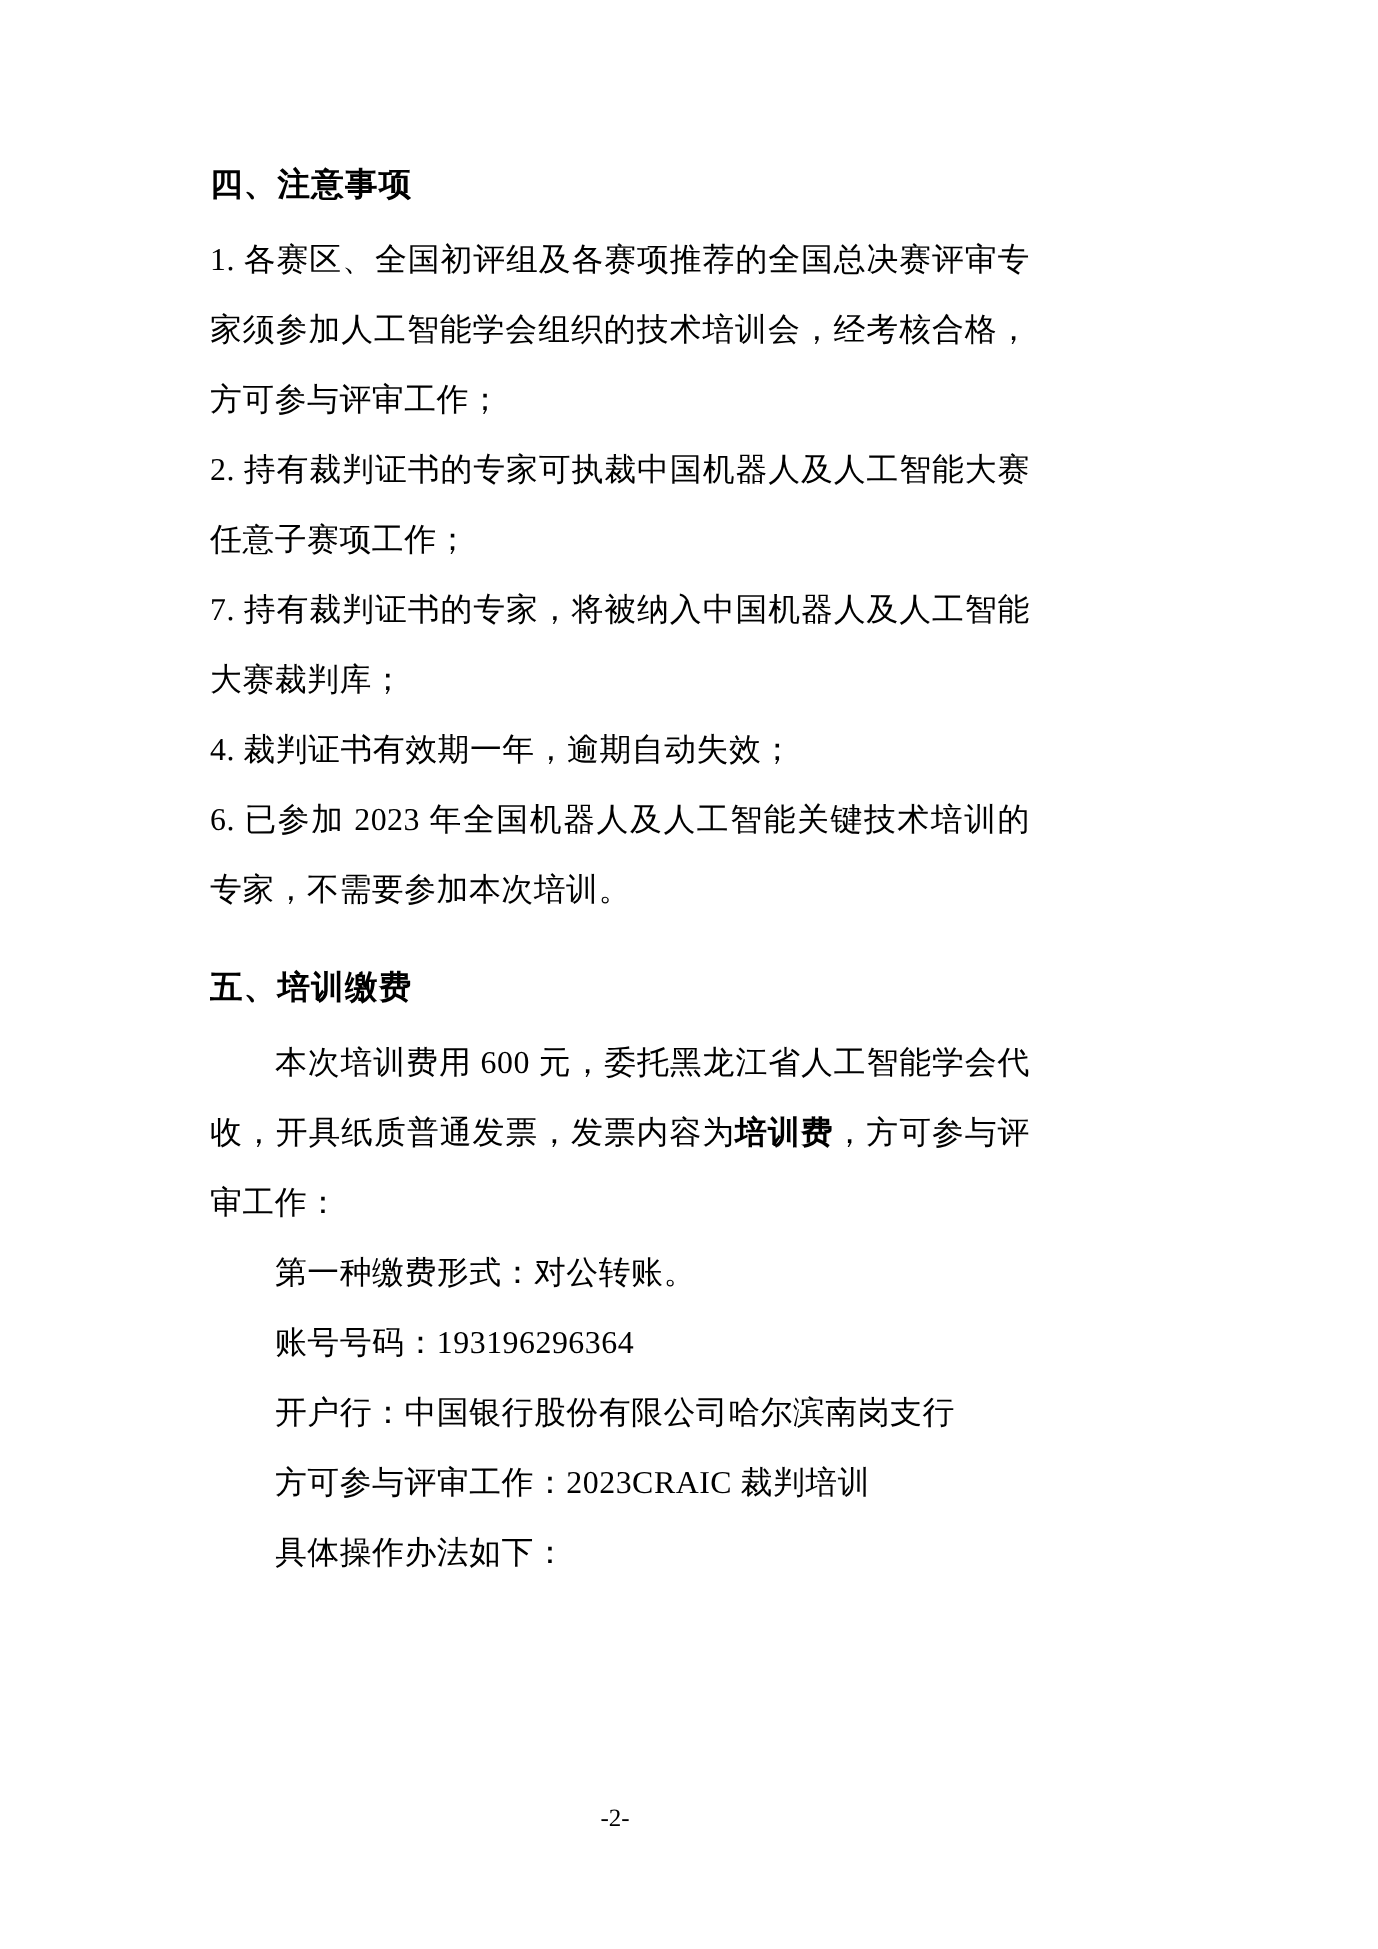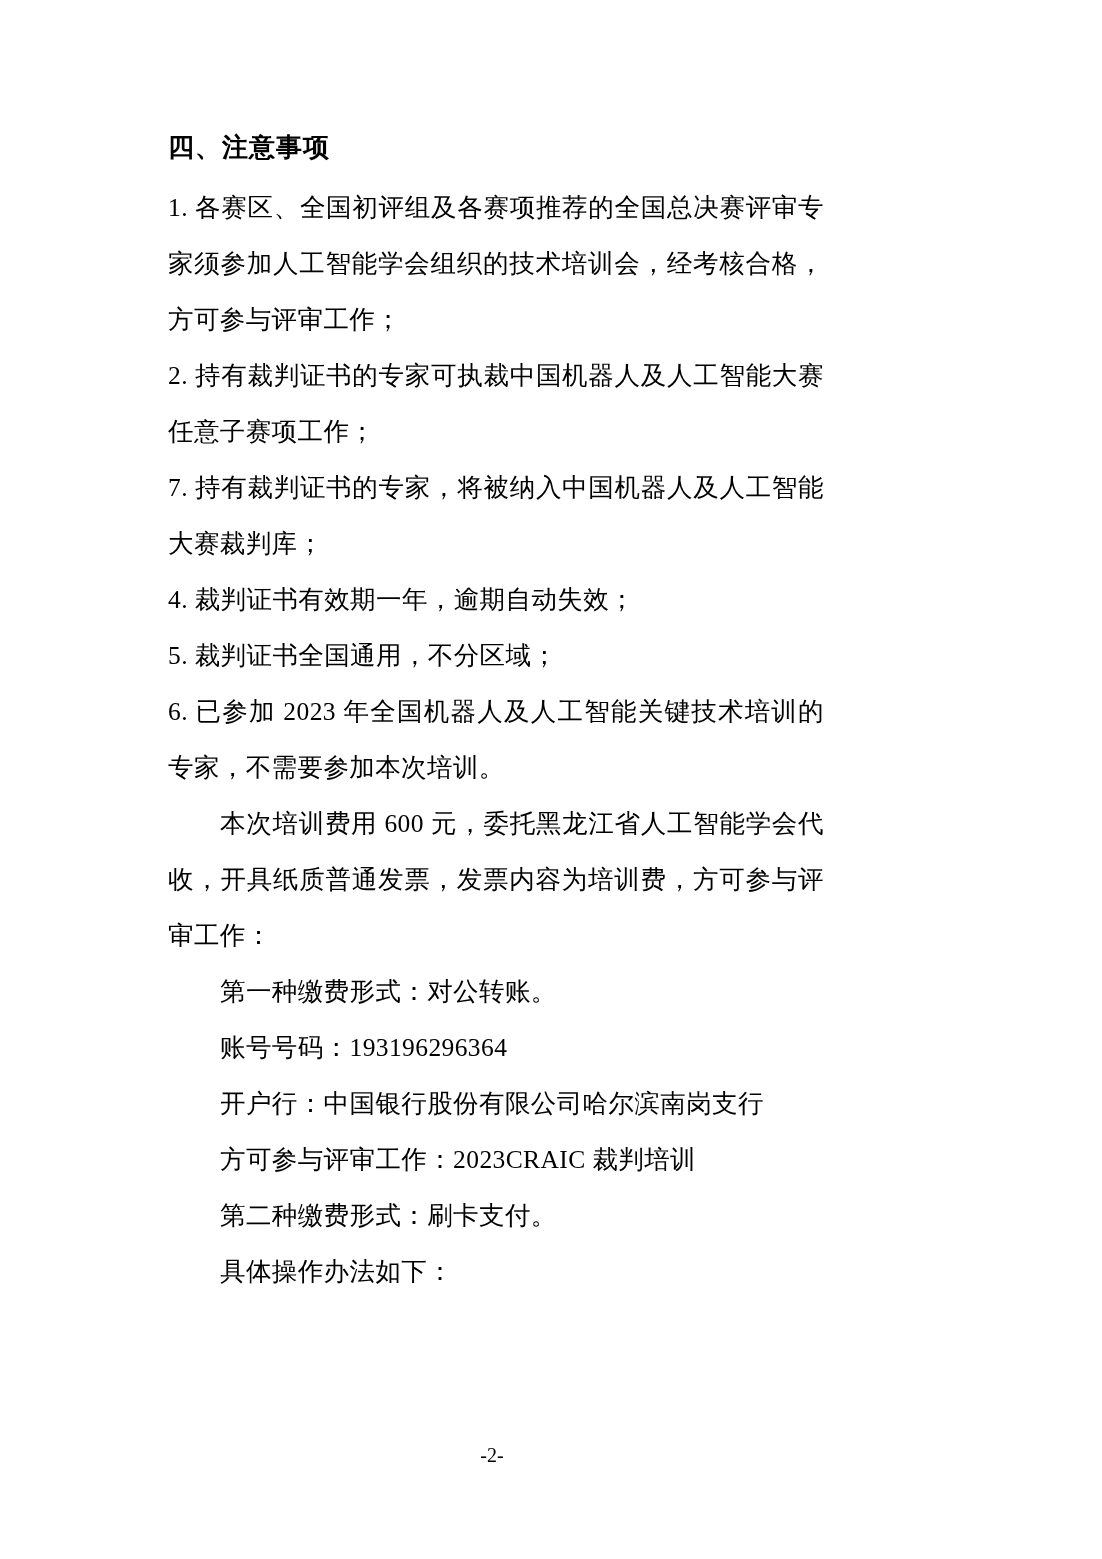--- a/index.html
+++ b/index.html
@@ -42,21 +42,21 @@
     text-align: justify;
     text-justify: inter-ideograph;
   }
   .para.indent {
     text-indent: 52px;
   }
   .para.sub-indent {
     padding-left: 52px;
   }
   .bold {
-    font-weight: normal;
+    font-weight: bold;
   }
   .sub-head {
     font-weight: normal;
     padding-left: 52px;
     margin: 0;
     line-height: 56px;
   }
   .page-number {
     position: absolute;
     left: 0;
@@ -73,32 +73,31 @@
 
 <div class="page">
 
   <h2 class="heading">四、注意事项</h2>
 
   <div class="doc-body">
     <p class="para">1. 各赛区、全国初评组及各赛项推荐的全国总决赛评审专家须参加人工智能学会组织的技术培训会，经考核合格，方可参与评审工作；</p>
     <p class="para">2. 持有裁判证书的专家可执裁中国机器人及人工智能大赛任意子赛项工作；</p>
     <p class="para">7. 持有裁判证书的专家，将被纳入中国机器人及人工智能大赛裁判库；</p>
     <p class="para">4. 裁判证书有效期一年，逾期自动失效；</p>
-    <p class="para">5. 裁判证书全国通用，不分区域；</p>
     <p class="para">6. 已参加 2023 年全国机器人及人工智能关键技术培训的专家，不需要参加本次培训。</p>
   </div>
 
+  <h2 class="heading second">五、培训缴费</h2>
 
   <div class="doc-body">
     <p class="para indent"><span>本次培训费用 600 元，委托黑龙江省人工智能学会代收，开具纸质普通发票，发票内容为</span><span class="bold">培训费</span><span>，方可参与评审工作：</span></p>
 
     <p class="sub-head">第一种缴费形式：对公转账。</p>
     <p class="para sub-indent">账号号码：193196296364</p>
     <p class="para sub-indent">开户行：中国银行股份有限公司哈尔滨南岗支行</p>
     <p class="para sub-indent">方可参与评审工作：2023CRAIC 裁判培训</p>
 
-    <p class="sub-head">第二种缴费形式：刷卡支付。</p>
     <p class="para sub-indent">具体操作办法如下：</p>
   </div>
 
   <div class="page-number">-2-</div>
 
 </div>
 
 </body></html>

